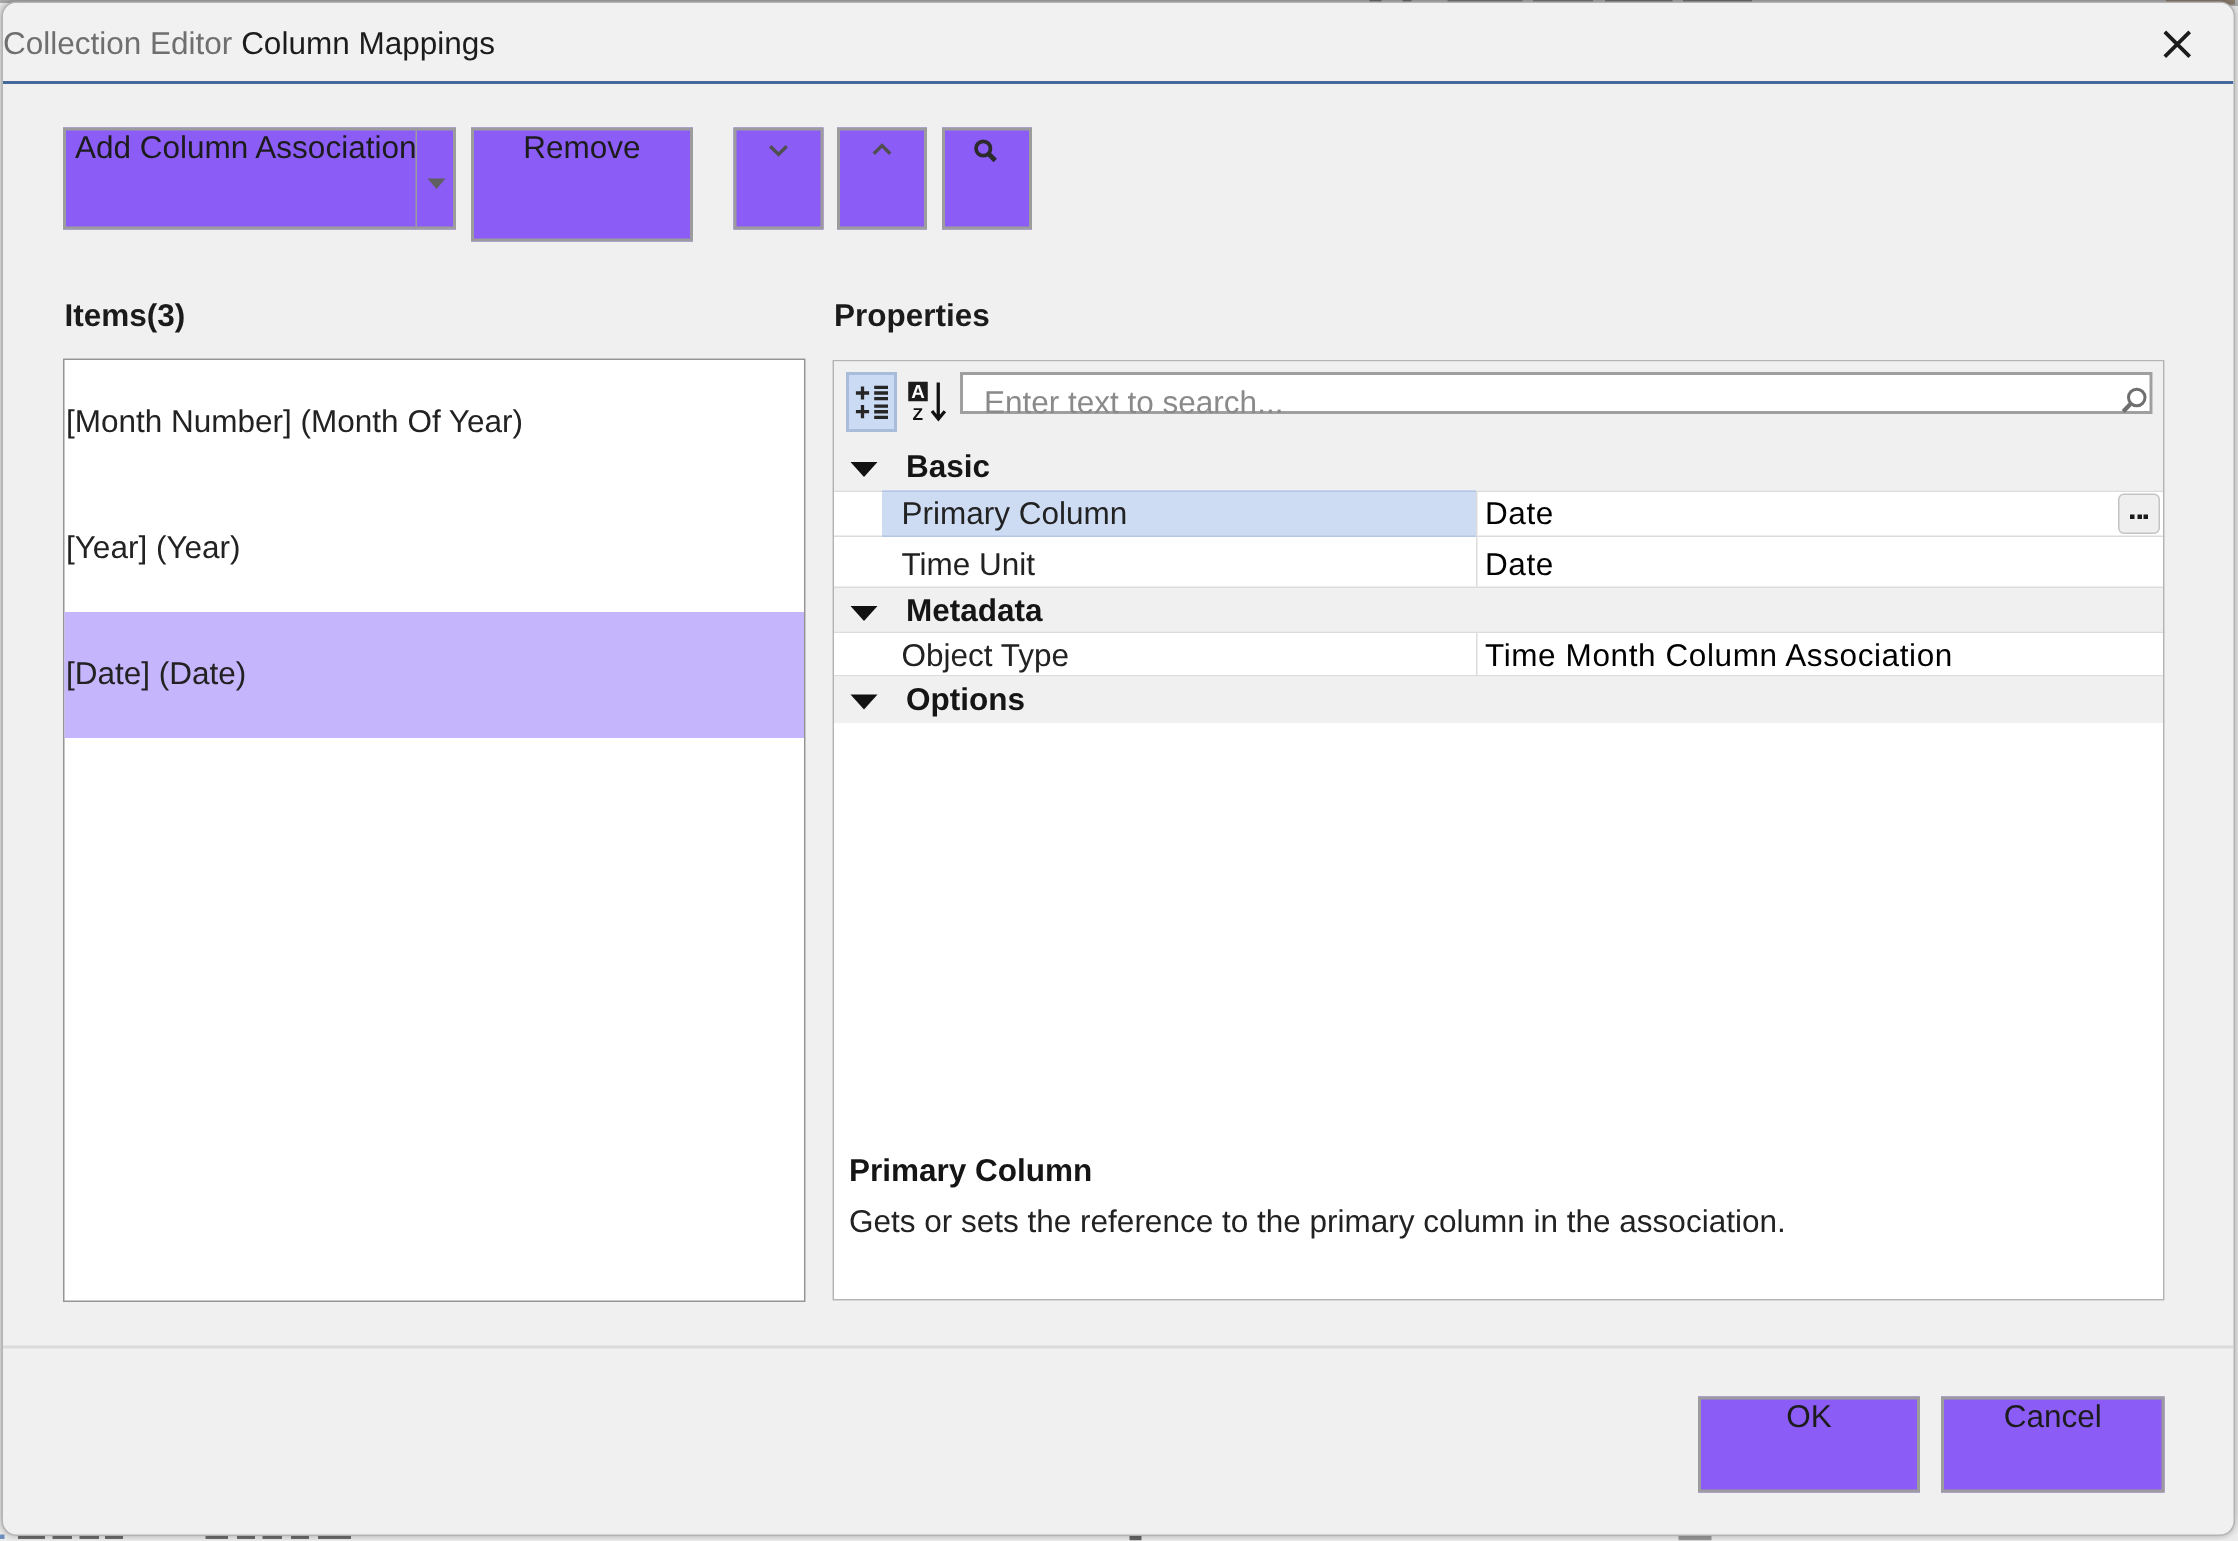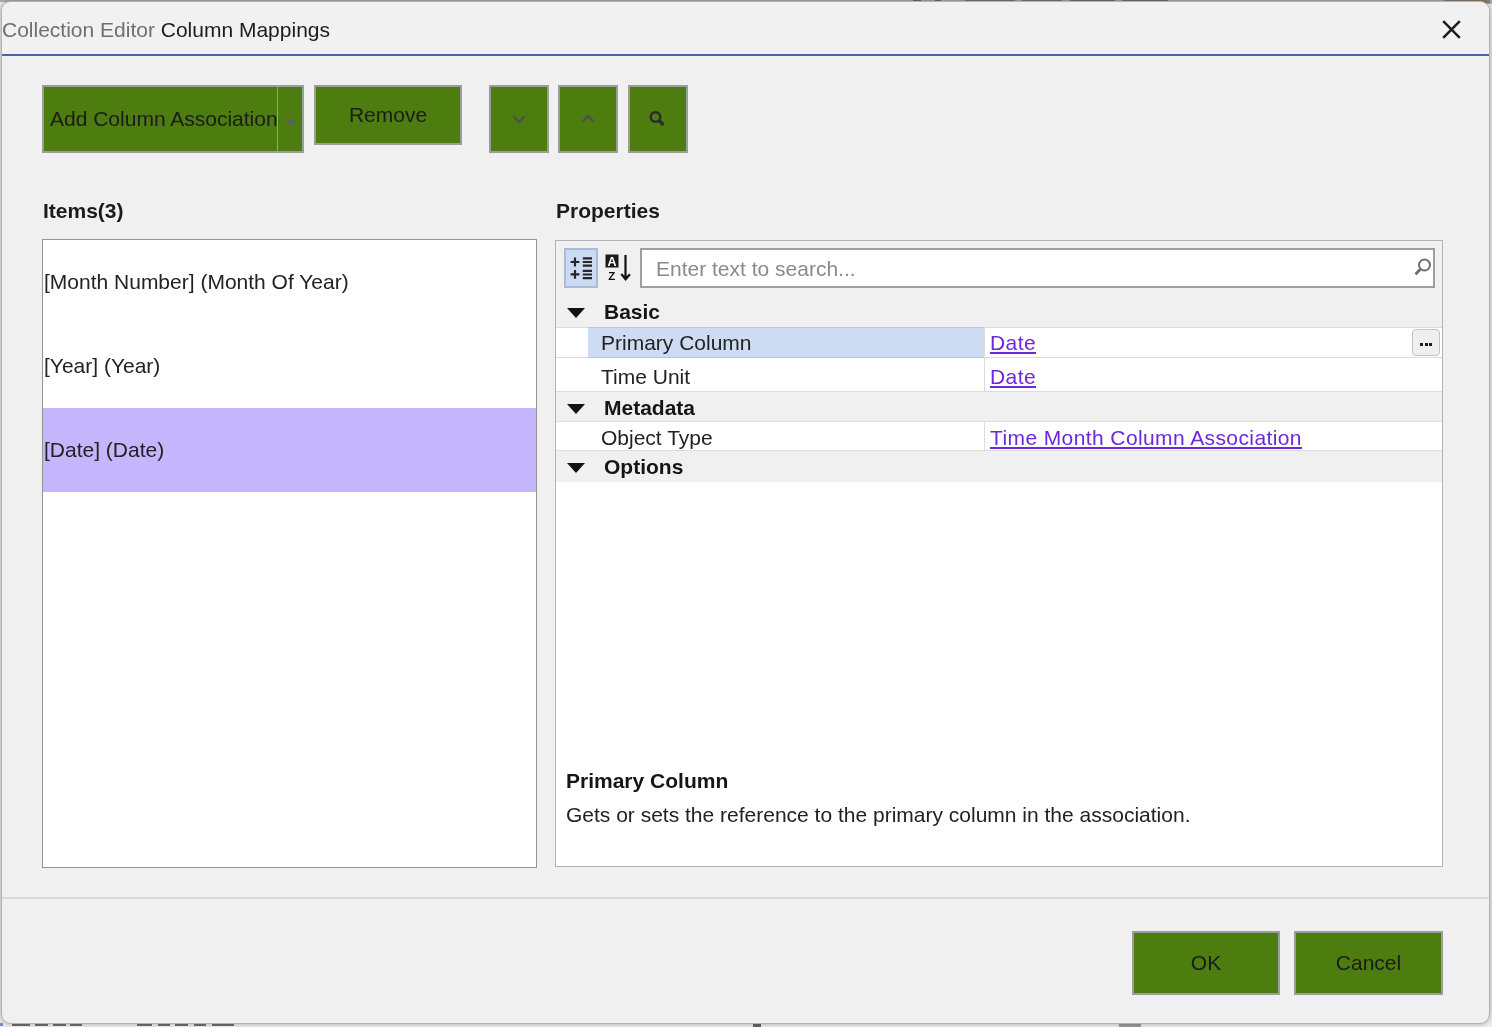--- a/index.html
+++ b/index.html
@@ -12,54 +12,54 @@
   box-shadow:0 0 5px rgba(0,0,0,0.3); overflow:hidden;
 }
 .titlebar {
   position:absolute; left:0; top:0; width:100%; height:54px;
   border-bottom:2px solid #46699c; background:#f1f1f1;
   line-height:56px; font-size:21px; color:#1c1c1c;
 }
 .titlegray { color:#6f6f6f; }
 .closex { position:absolute; left:1440px; top:18px; width:19px; height:19px; }
 .btn {
-  position:absolute; background:#4d7c0f; border:2px solid #9c9c9c; color:#1c1c1c;
-  display:flex; align-items:center; justify-content:center; font-size:21px;
+  position:absolute; background:#8b5cf6; border:2px solid #9c9c9c; color:#1c1c1c;
+  display:flex; justify-content:center; font-size:21px;
 }
 .lbl { position:absolute; font-weight:bold; font-size:21px; color:#1b1b1b; }
 .listbox {
   position:absolute; left:40px; top:237px; width:495px; height:629px;
   background:#fff; border:1px solid #949494;
 }
 .li { height:84px; display:flex; align-items:center; padding-left:1px; font-size:21px; color:#222; }
 .li.sel { background:#c4b5fd; }
 .ppanel {
   position:absolute; left:553px; top:238px; width:888px; height:627px;
   background:#fff; border:1px solid #b3b3b3;
 }
 .searcharea { position:absolute; left:0; top:0; width:100%; height:55px; background:#f0f0f0; }
 .catbtn { position:absolute; left:8px; top:7px; width:34px; height:40px; background:#ccdbf4; border:2px solid #a9bcd9; }
 .azbtn { position:absolute; left:48px; top:13px; width:28px; height:28px; }
-.searchbox { position:absolute; left:84px; top:7px; width:795px; height:40px; background:#fff; border:2px solid #9f9f9f; }
+.searchbox { position:absolute; left:84px; top:7px; width:795px; height:28px; background:#fff; border:2px solid #9f9f9f; }
 .searchph { position:absolute; left:14px; top:0; line-height:38px; font-size:21px; color:#8a8a8a; }
 .grid { position:absolute; left:0; top:55px; width:100%; }
 .catrow { position:relative; height:31px; background:#f0f0f0; }
 .catrow.h29 { height:29px; }
 .prow.h34 { height:34px; }
 .prow.h34 .name,.prow.h34 .val { line-height:37px; }
 .prow.h30 .name,.prow.h30 .val { line-height:31px; }
 .prow.h32 .name,.prow.h32 .val { line-height:36px; }
 .prow.h30 { height:30px; }
 .prow.h32 { height:32px; }
 .catrow .tri { position:absolute; left:11px; top:12px; width:0; height:0; border-left:9px solid transparent; border-right:9px solid transparent; border-top:10px solid #111; }
 .catrow .cattext { position:absolute; left:48px; top:0; line-height:31px; font-weight:bold; font-size:21px; color:#151515; }
 .prow { position:relative; height:31px; background:#fff; border-bottom:1px solid #dcdcdc; }
 .prow.bt { border-top:1px solid #dcdcdc; }
 .prow .name { position:absolute; left:45px; top:0; width:382px; line-height:30px; font-size:21px; color:#222; }
-.prow .val { position:absolute; left:434px; top:0; line-height:30px; font-size:21px; color:#6d28d9; letter-spacing:0.4px;text-decoration:underline; }
+.prow .val { position:absolute; left:434px; top:0; line-height:30px; font-size:21px; color:#000000; letter-spacing:0.4px; }
 .prow .cdiv { position:absolute; left:428px; top:0; width:1px; height:100%; background:#dcdcdc; }
 .prow.sel .namebg { position:absolute; left:32px; top:-1px; width:396px; height:31px; background:#cedcf3; border-top:1px solid #b3c6e6; border-bottom:1px solid #b3c6e6; }
 .dots {
   position:absolute; right:2px; top:1px; width:28px; height:27px; background:#efefef;
   border:1px solid #c3c3c3; border-radius:4px;
   display:flex; align-items:center; justify-content:center; gap:1.5px; padding-top:3px;
 }
 .dots i { display:block; width:3px; height:3px; background:#1a1a1a; }
 .descT { position:absolute; left:10px; top:528px; font-weight:bold; font-size:21px; color:#151515; }
 .descB { position:absolute; left:10px; top:562px; font-size:21px; color:#222; }
@@ -94,21 +94,21 @@
   <div class="titlebar"><span class="titlegray">Collection Editor </span><span>Column Mappings</span></div>
   <svg class="closex" viewBox="0 0 19 19">
       <path d="M1.2 1.2 L17.8 17.8 M17.8 1.2 L1.2 17.8" stroke="#1c1c1c" stroke-width="2.5" fill="none"></path>
     </svg>
 
   <div class="btn" style="left:40px;top:83px;width:262px;height:68px;justify-content:flex-start;">
     <span style="padding-left:6px;">Add Column Association</span>
   </div>
   <div style="position:absolute;left:275px;top:85px;width:1px;height:64px;background:#9c9c9c;"></div>
   <div style="position:absolute;left:283px;top:117px;width:0;height:0;border-left:6px solid transparent;border-right:6px solid transparent;border-top:7px solid #5f5f5f;"></div>
-  <div class="btn" style="left:312px;top:83px;width:148px;height:60px;">Remove</div>
+  <div class="btn" style="left:312px;top:83px;width:148px;height:76px;">Remove</div>
   <div class="btn" style="left:487px;top:83px;width:60px;height:68px;">
     <svg width="26" height="26" viewBox="0 0 26 26">
         <path d="M7.5 10.5 L13 16 L18.5 10.5" stroke="#4f4f4f" stroke-width="2.2" fill="none"></path>
       </svg>
   </div>
   <div class="btn" style="left:556px;top:83px;width:60px;height:68px;">
     <svg width="26" height="26" viewBox="0 0 26 26">
         <path d="M7.5 15.5 L13 10 L18.5 15.5" stroke="#4f4f4f" stroke-width="2.2" fill="none"></path>
       </svg>
   </div>

